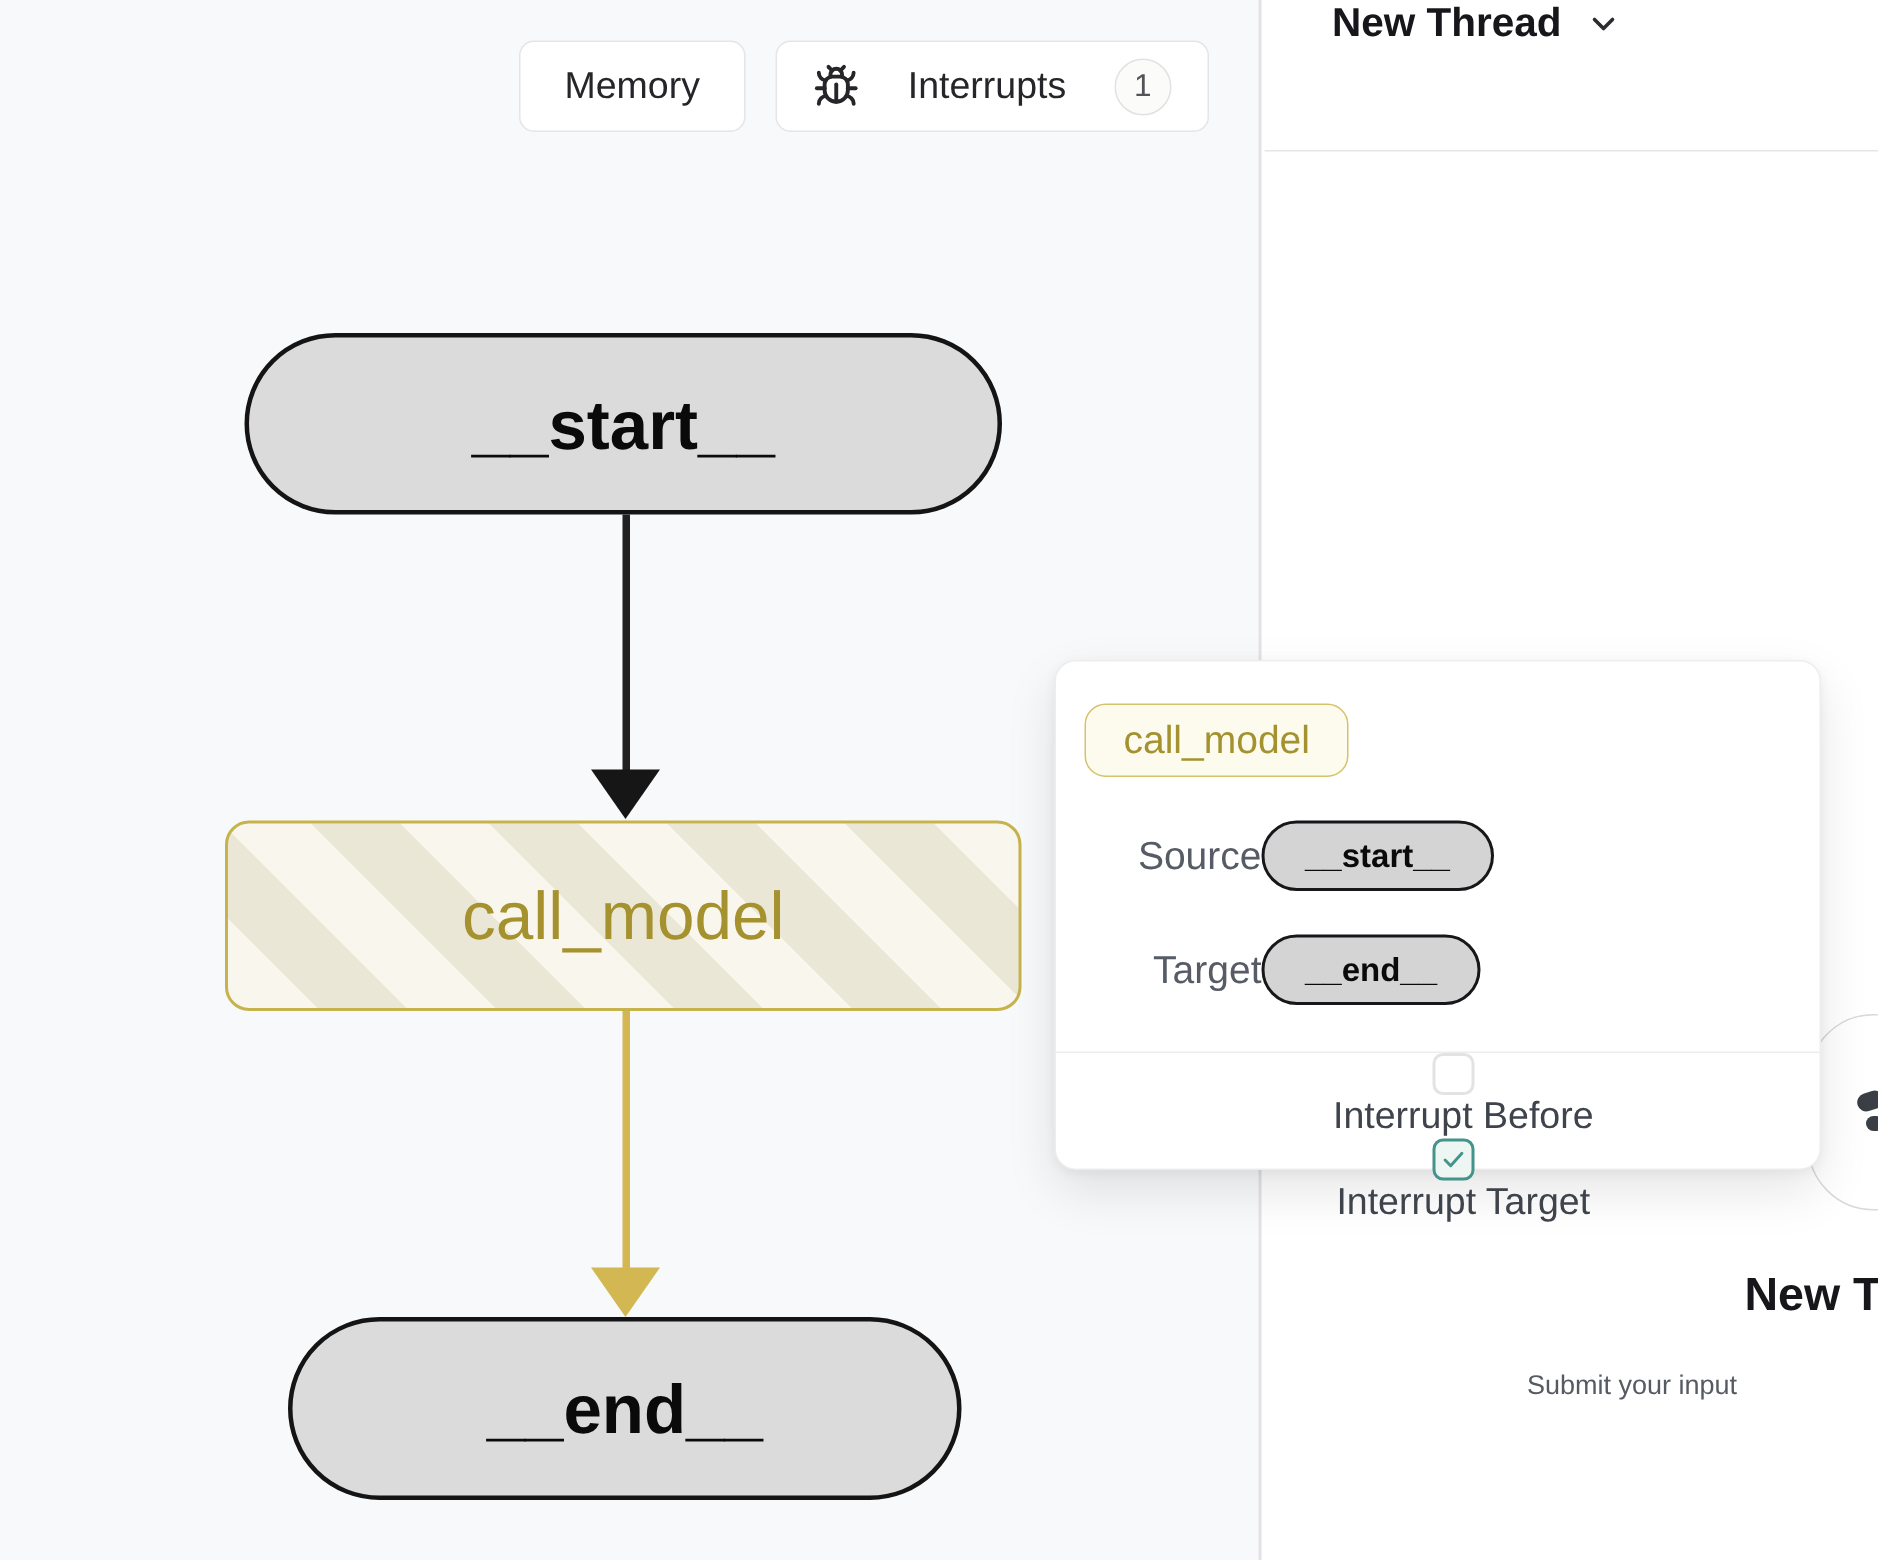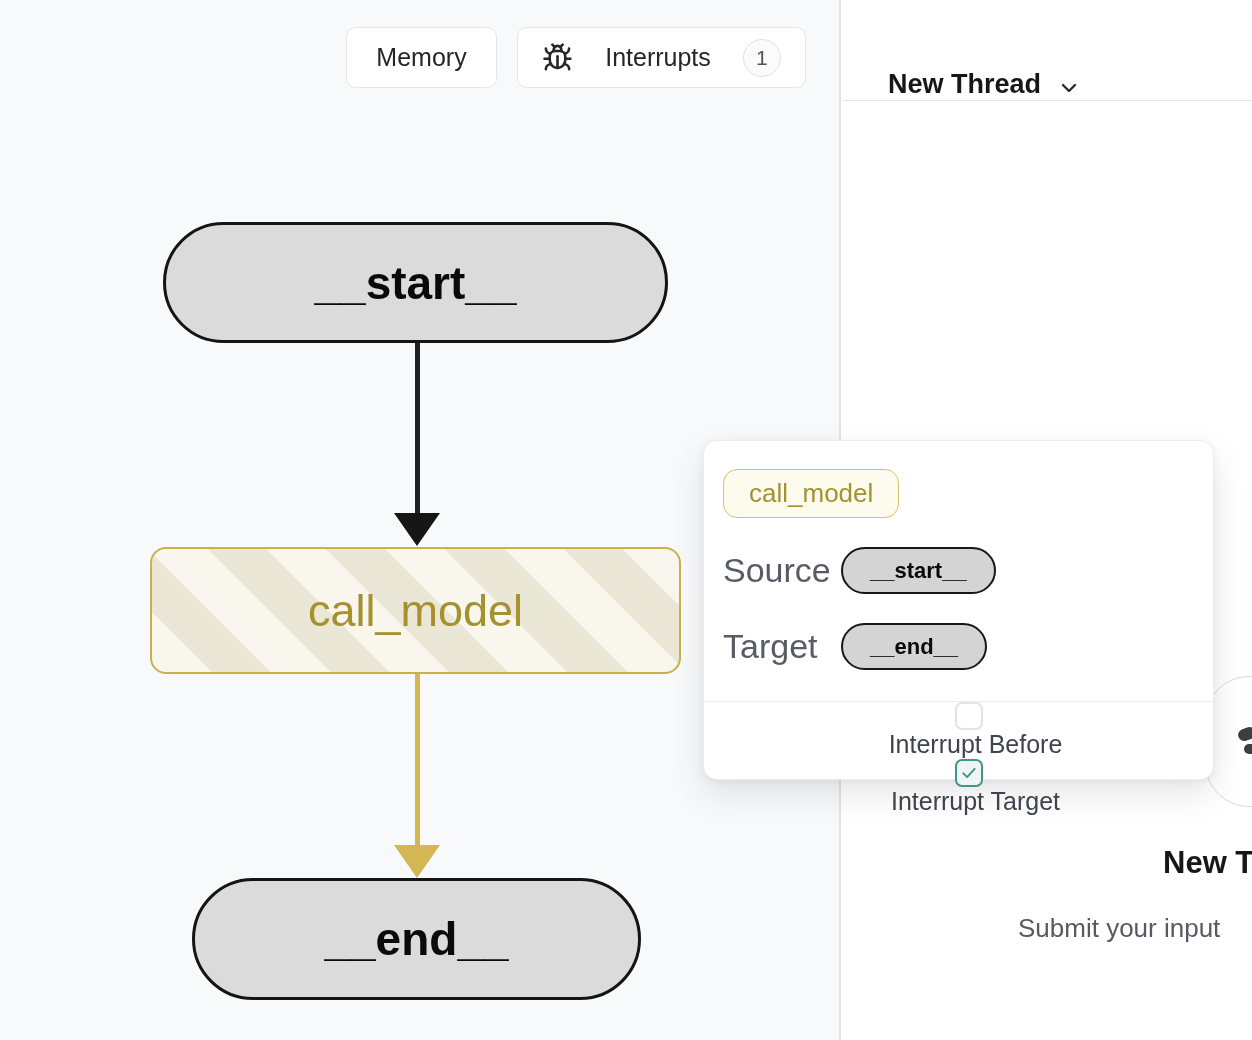--- a/index.html
+++ b/index.html
@@ -33,45 +33,45 @@
   .edge-line { position:absolute; width:4.5px; }
   .edge-black-line { left:415px; top:343px; height:171px; background:#212121; }
   .edge-gold-line  { left:415px; top:674px; height:172px; background:#d2b752; }
   .arrowhead { position:absolute; width:0; height:0; border-left:23px solid transparent; border-right:23px solid transparent; }
   .arrow-black { left:394px; top:513px; border-top:33px solid #161616; }
   .arrow-gold  { left:394px; top:845px; border-top:33px solid #d2b752; }
 
   
   .side-panel { position:absolute; left:843px; top:0; width:409px; height:1040px; background:#ffffff; }
   .panel-header { position:absolute; left:0; top:0; width:100%; height:101px; border-bottom:1.5px solid #e6e6e8;
-    display:flex; align-items:flex-end; padding-left:45px; gap:16px; cursor:pointer; }
+    display:flex; align-items:flex-start; padding-left:45px; gap:16px; cursor:pointer; }
   .thread-title { font-size:27px; font-weight:700; color:#17171b; white-space:nowrap; }
   .chevron-icon { width:24px; height:24px; display:block; margin-top:4px; }
 
   .empty-title { position:absolute; left:1163px; top:845px; font-size:31px; font-weight:600; color:#17171b; white-space:nowrap; }
-  .empty-subtitle { position:absolute; left:1018px; top:913px; font-size:26px; color:#565b63; white-space:nowrap; }
+  .empty-subtitle { position:absolute; left:1018px; top:913px; font-size:18px; color:#565b63; white-space:nowrap; }
 
   
   .edge-card { position:absolute; left:1205px; top:676px; width:220px; height:131px;
     background:#ffffff; border:1.5px solid #dadadc; border-radius:44px; cursor:pointer; }
   .edge-card-icon { position:absolute; left:1236px; top:724px; width:30px; height:34px; }
   .edge-card-icon .blob1 { position:absolute; left:2px; top:4px; width:18px; height:12px; background:#3a3f45; border-radius:6px; transform:rotate(-18deg); }
   .edge-card-icon .blob2 { position:absolute; left:8px; top:20px; width:12px; height:10px; background:#3a3f45; border-radius:5px; }
 
   
   .popover { position:absolute; left:703px; top:440px; width:511px; height:340px;
     background:#ffffff; border:1px solid #ededee; border-radius:14px;
     box-shadow:0 14px 34px rgba(0,0,0,.10), 0 2px 8px rgba(0,0,0,.05); }
   .node-chip { position:absolute; left:19px; top:28px; height:49px; padding:0 25px;
     display:flex; align-items:center; background:#fdfbee; border:1.5px solid #d5c26b; border-radius:14px;
     font-size:26px; color:#a3922f; white-space:nowrap; }
   .pop-row { position:absolute; left:19px; display:flex; align-items:center; }
   .row-source { top:106px; }
   .row-target { top:182px; }
-  .pop-label { width:118px; font-size:34px; color:#565b66; }
+  .pop-label { width:118px; font-size:26px; color:#565b66;text-align:right; }
   .mini-pill { display:flex; align-items:center; justify-content:center; height:47px; padding:0 27px;
     background:#d4d4d4; border:2.5px solid #17171b; border-radius:26px;
     font-size:22px; font-weight:700; color:#0a0a0a; white-space:nowrap; }
   .pop-footer { position:absolute; left:0; top:260px; width:100%; height:80px; border-top:1.5px solid #ededee;
     display:flex; align-items:center; padding-left:20px;flex-direction:column; }
   .checkbox { width:28px; height:28px; border-radius:7px; flex:none; cursor:pointer;
     display:flex; align-items:center; justify-content:center; }
   .checkbox.unchecked { border:2px solid #e3e3e6; background:#ffffff; }
   .checkbox.checked { border:2px solid #43948a; background:#eef6f4; }
   .checkbox svg { width:18px; height:18px; display:block; }

